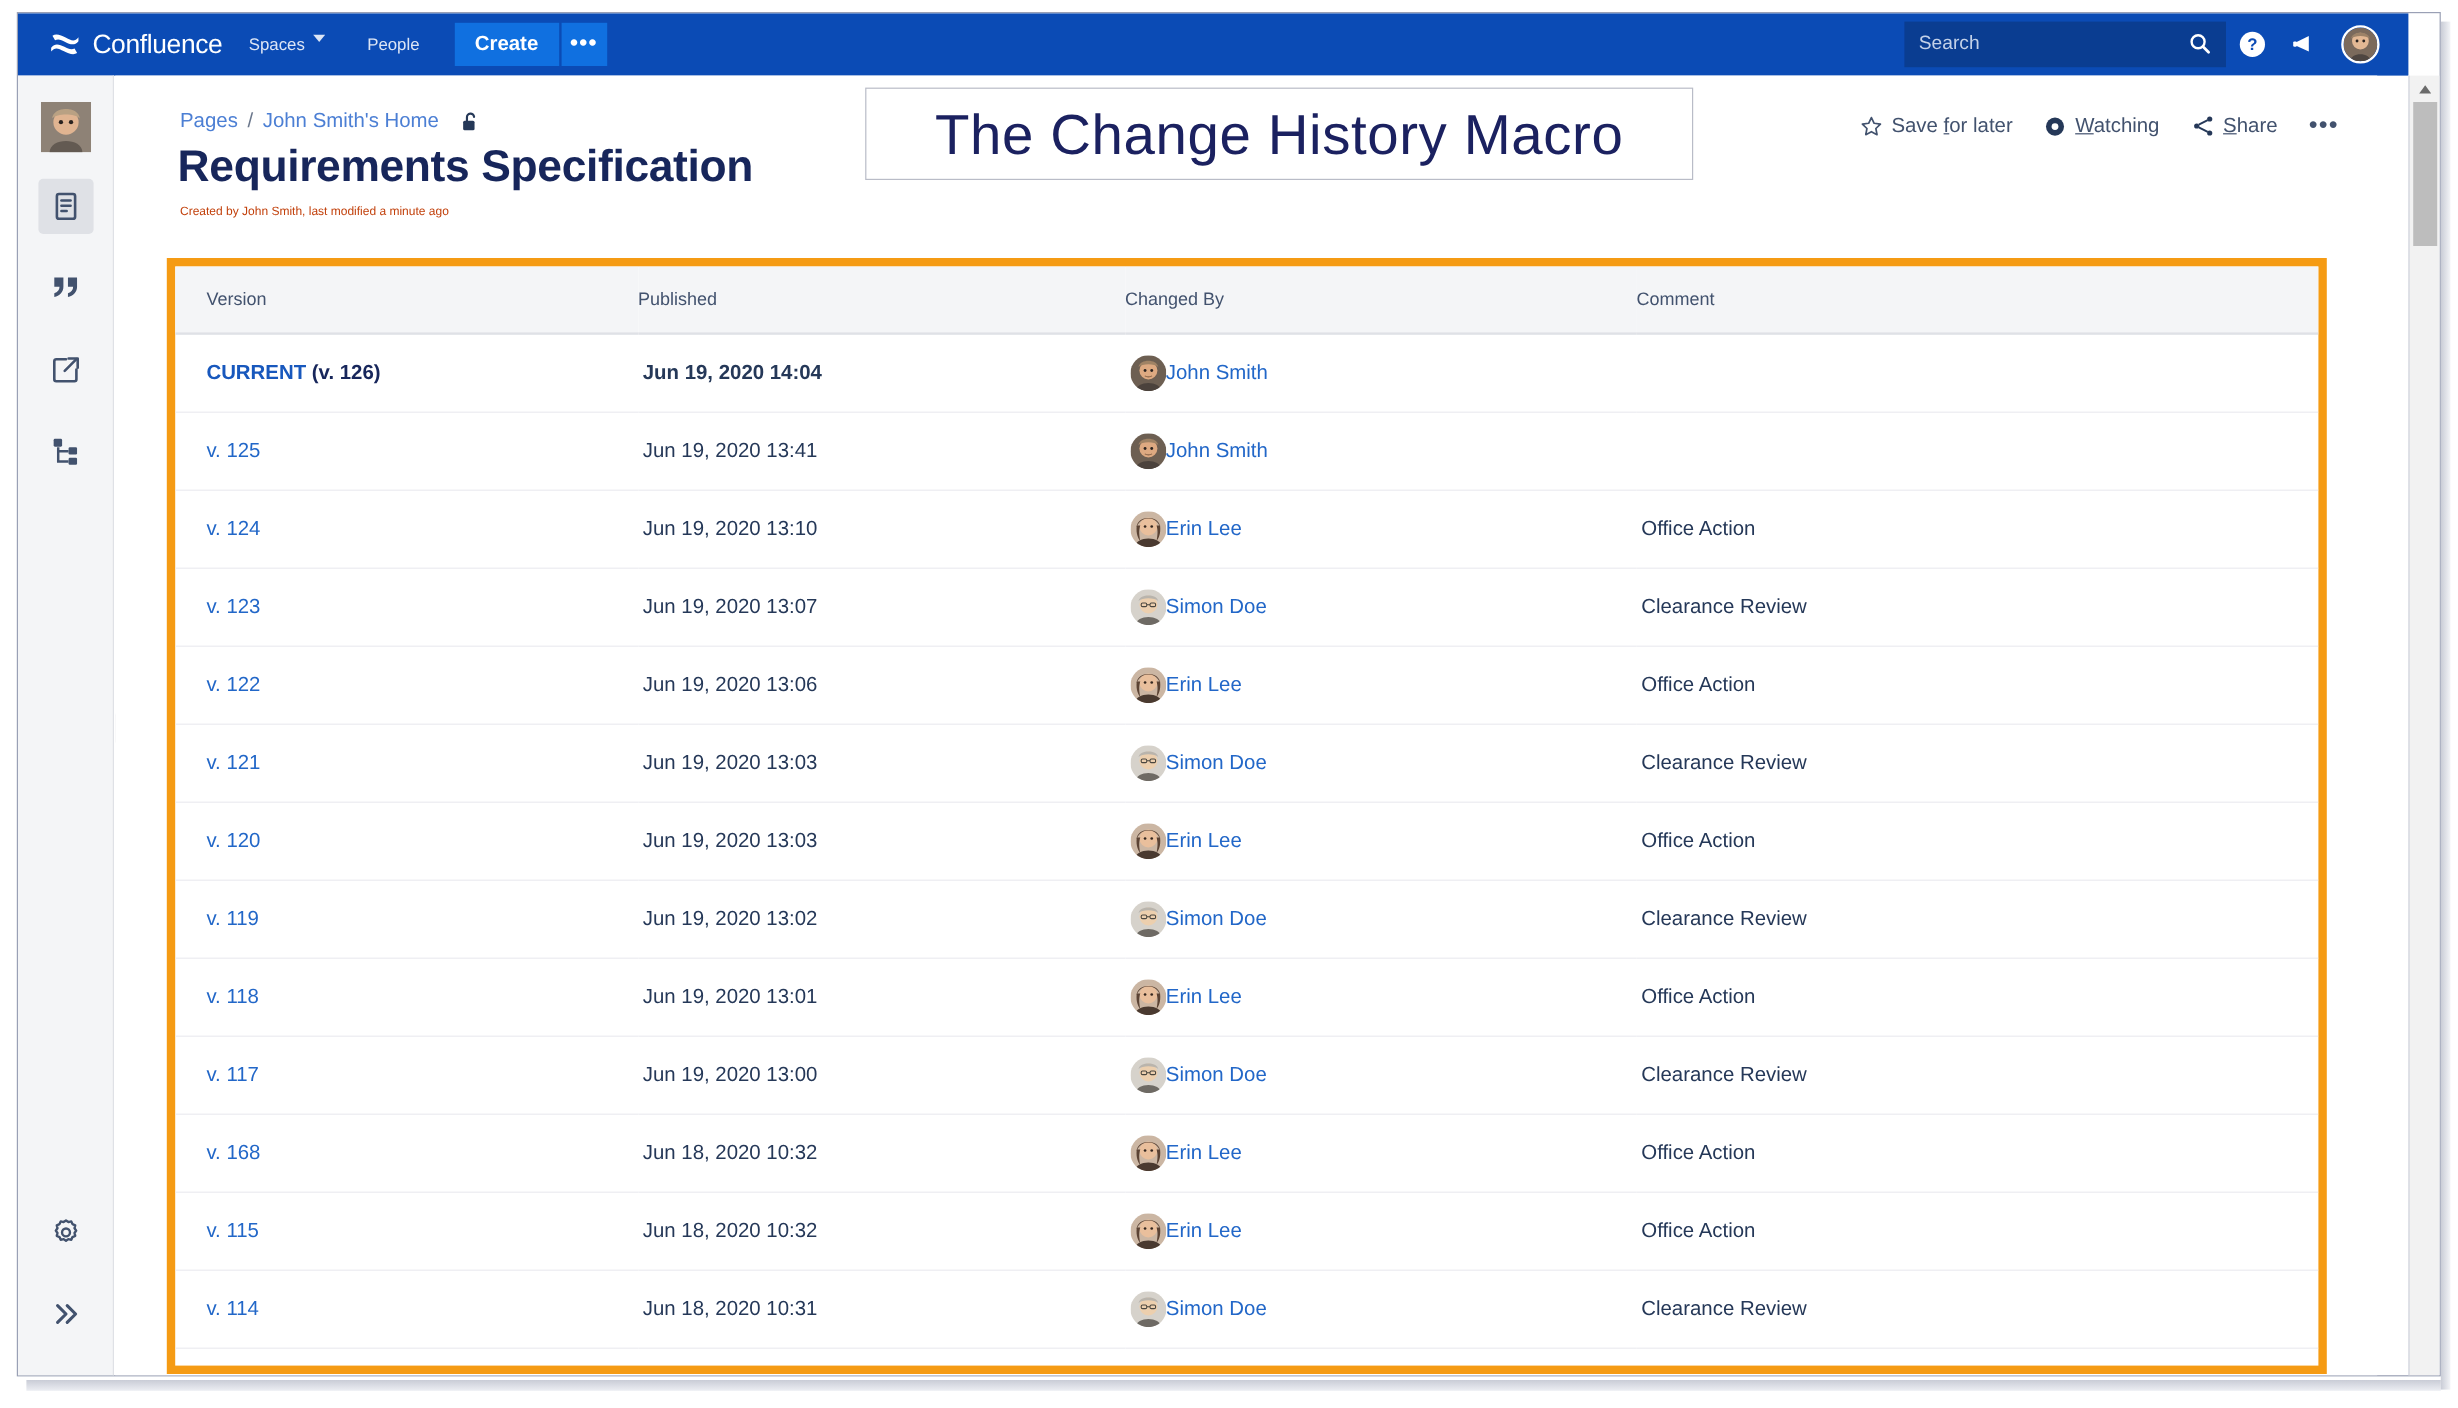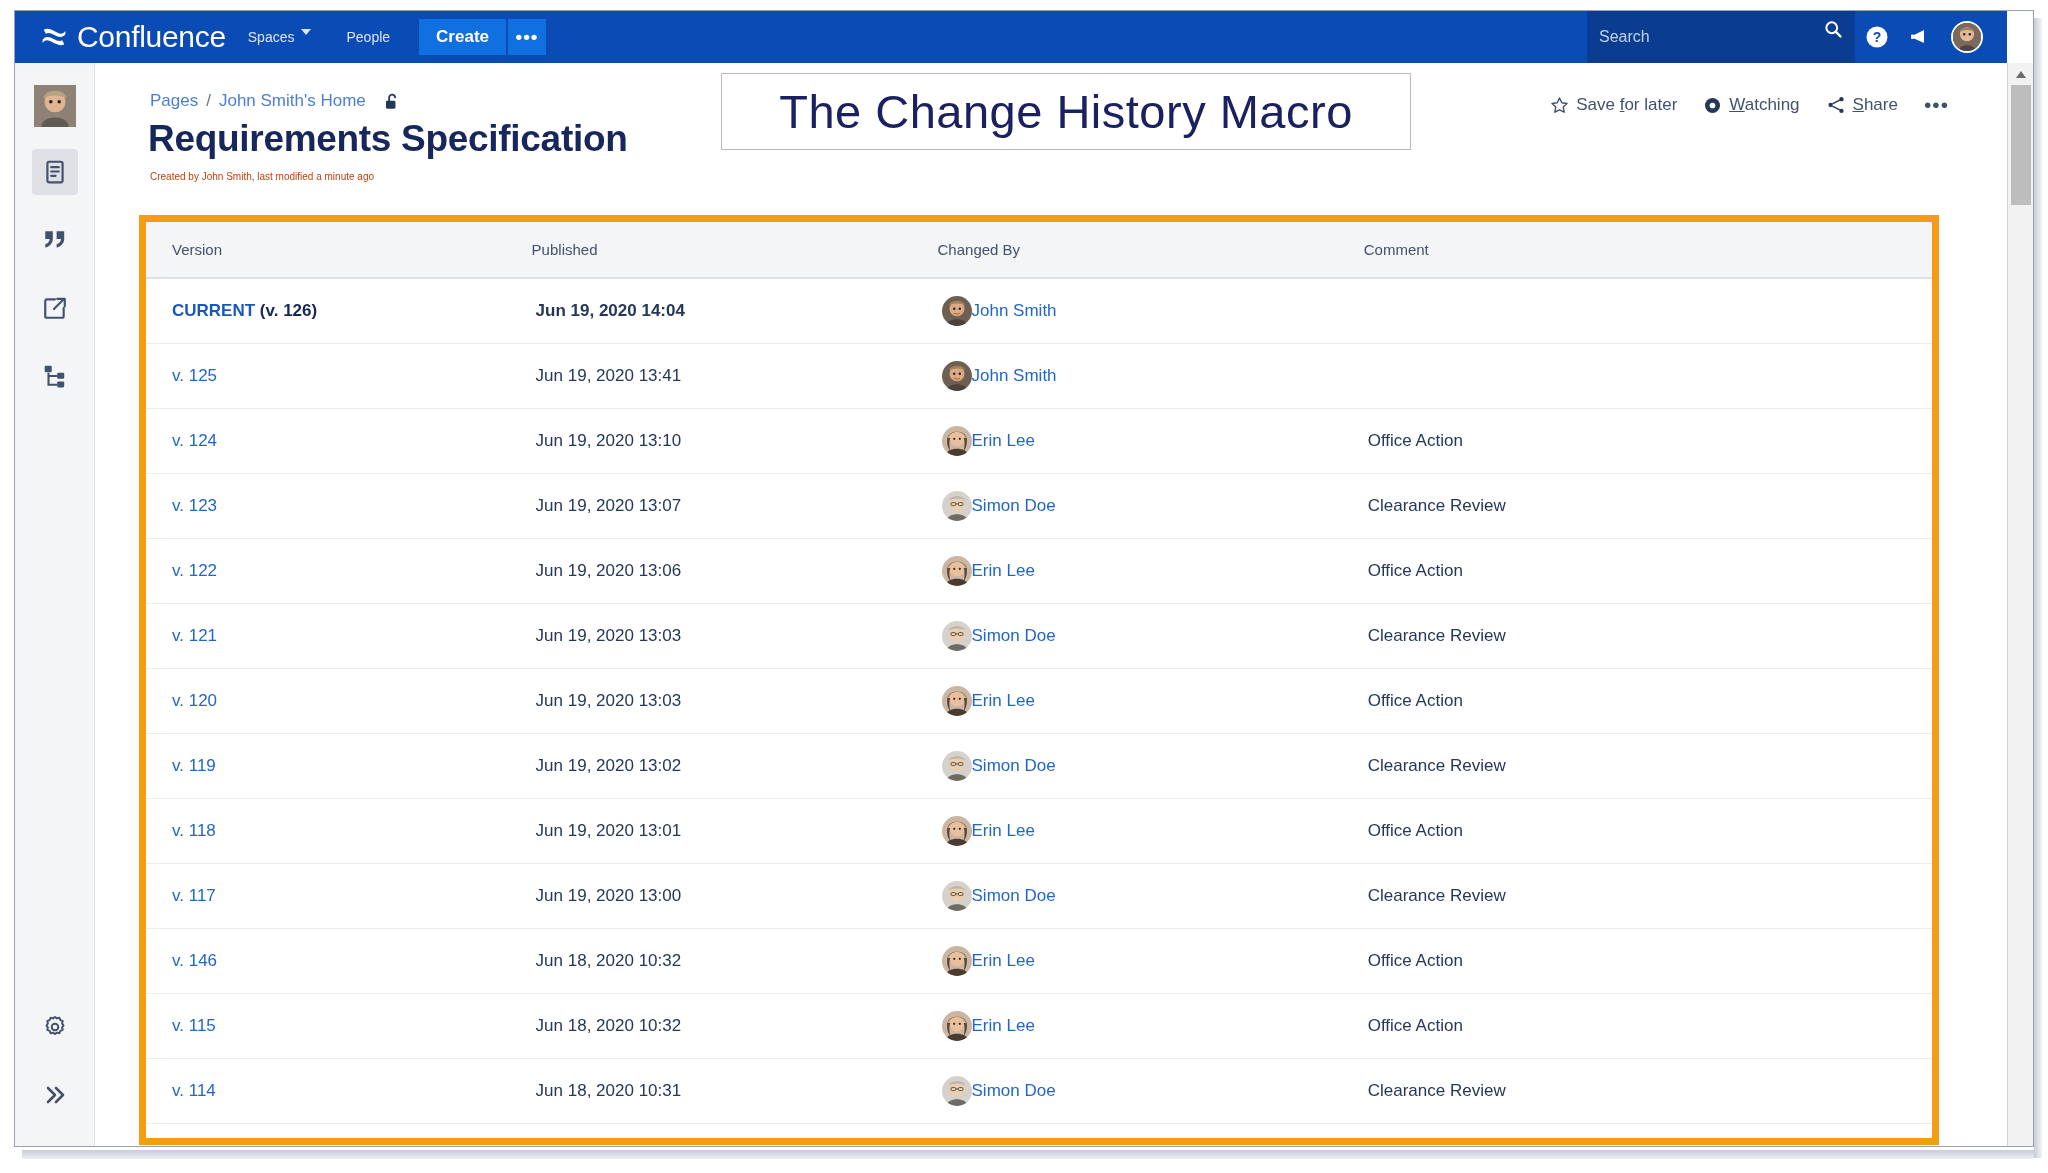--- a/index.html
+++ b/index.html
@@ -45,21 +45,21 @@
     background: #0b4bb5;
     display: flex; align-items: center;
   }
   .logo-wrap {
     display: flex; align-items: center;
     margin-left: 26px;
     gap: 10px;
   }
   .logo-mark { width: 26px; height: 26px; display:block; }
   .logo-text {
-    color: #ffffff; font-size: 30px; font-weight: 400;
+    color: #ffffff; font-size: 22px; font-weight: 400;
     letter-spacing: -0.3px;
   }
   .nav-item {
     color: #dce5f5; font-size: 14px;
     padding: 7px 13px; margin-left: 9px;
     border-radius: 3px;
     display: flex; align-items: flex-start; gap: 7px;
     cursor: pointer;
   }
   .nav-caret {
@@ -85,21 +85,21 @@
     display: flex; align-items: center; justify-content: center;
     letter-spacing: 1px;
     cursor: pointer;
   }
   .topnav-right {
     margin-left: auto; display: flex; align-items: center;
     gap: 0px; margin-right: 24px;
   }
   .searchbox {
     background: #0a3d91;
-    width: 268px; height: 52px;
+    width: 268px; height: 38px;
     display: flex; align-items: center;
     padding: 0 12px;
     position: relative;
   }
   .searchbox input {
     background: transparent; border: none; outline: none;
     color: #ffffff; font-size: 16px;
     font-family: "Liberation Sans", sans-serif;
     width: 210px;
   }
@@ -669,21 +669,21 @@
                         <rect x="21.8" y="15.4" width="6.2" height="4" rx="1.6" fill="none" stroke="#4a463f" stroke-width="1.2"></rect>
                         <line x1="18.2" y1="17.2" x2="21.8" y2="17.2" stroke="#4a463f" stroke-width="1.2"></line>
                       </svg>
                     </div>
                     <span class="by-name">Simon Doe</span>
                   </div>
                 </td>
                 <td class="c-comment"><span class="comment-txt">Clearance Review</span></td>
               </tr>
               <tr>
-                <td class="c-version"><span class="ver-link">v. 146</span></td>
+                <td class="c-version"><span class="ver-link">v. 168</span></td>
                 <td class="c-pub"><span class="pub-txt">Jun 18, 2020 10:32</span></td>
                 <td class="c-by">
                   <div class="by-cell">
                     <div class="by-avatar">
                       <svg class="face" viewBox="0 0 40 40">
                         <rect width="40" height="40" fill="#cbb6a3"></rect>
                         <path d="M5 40 C5 27 35 27 35 40 Z" fill="#4a3a30"></path>
                         <circle cx="20" cy="17" r="10" fill="#e9bf9c"></circle>
                         <path d="M7 18 C7 4 33 4 33 18 C31 11 26 8 20 8 C14 8 9 11 7 18 Z" fill="#5b4334"></path>
                         <path d="M7 16 C6 26 9 31 11 33 C9 24 10 19 11 16 Z" fill="#5b4334"></path>

